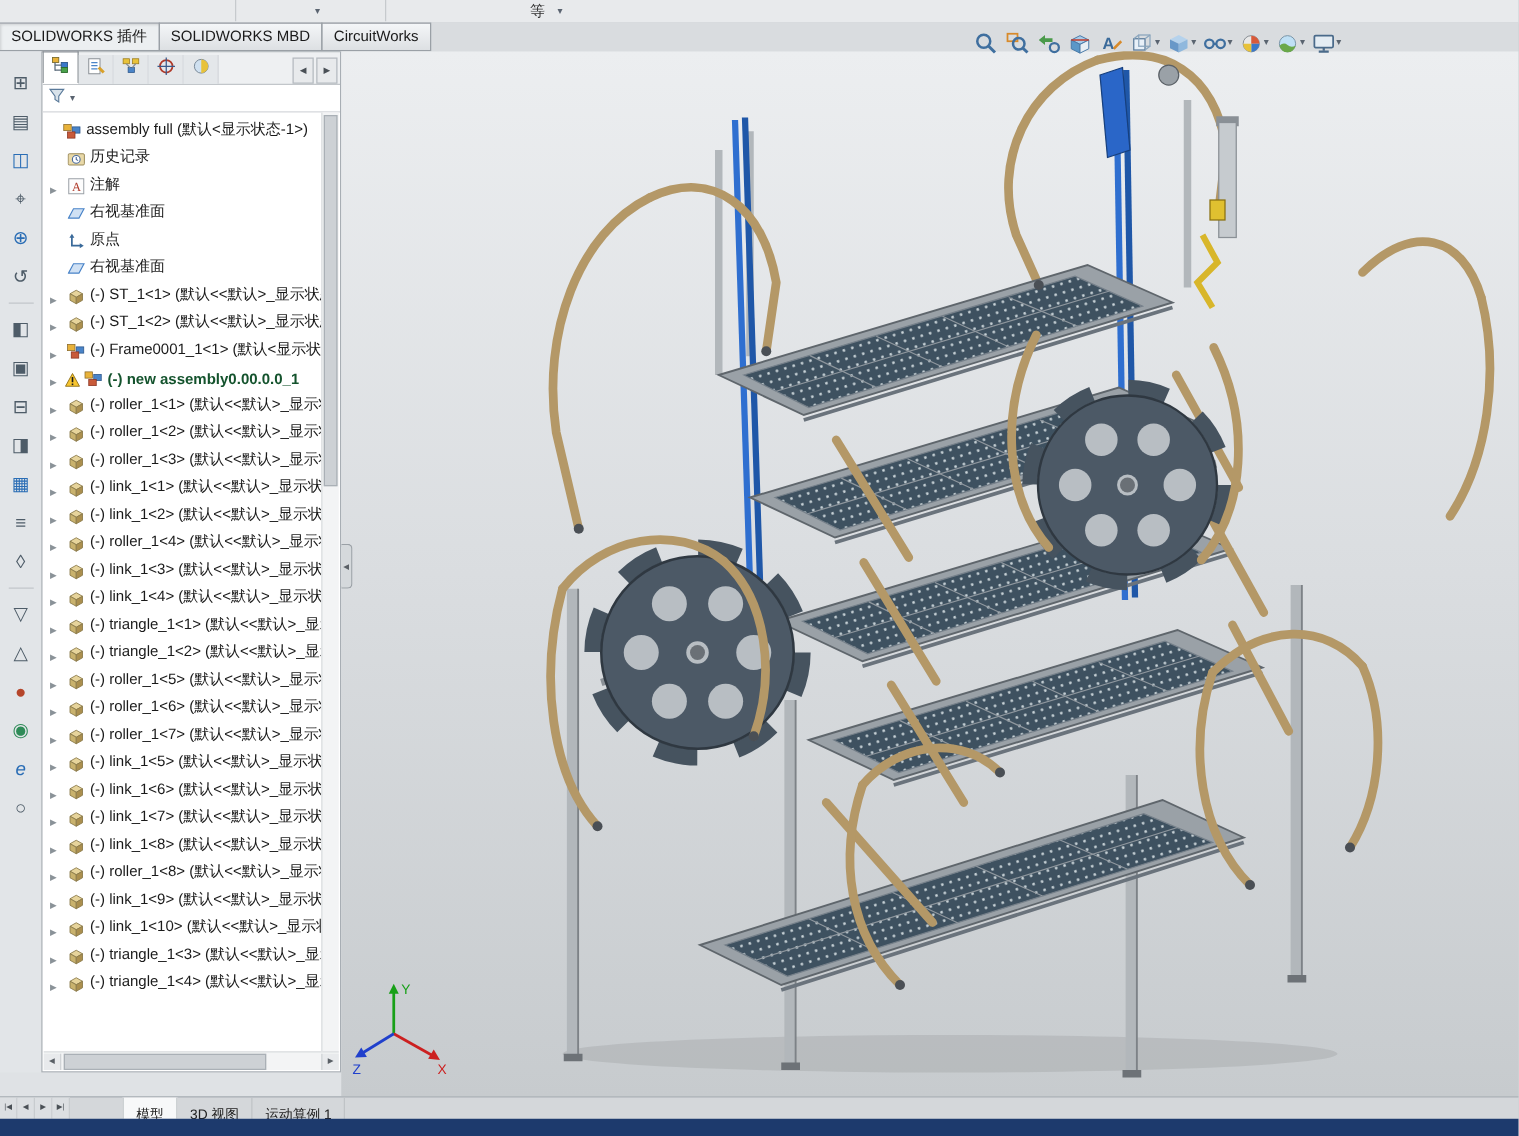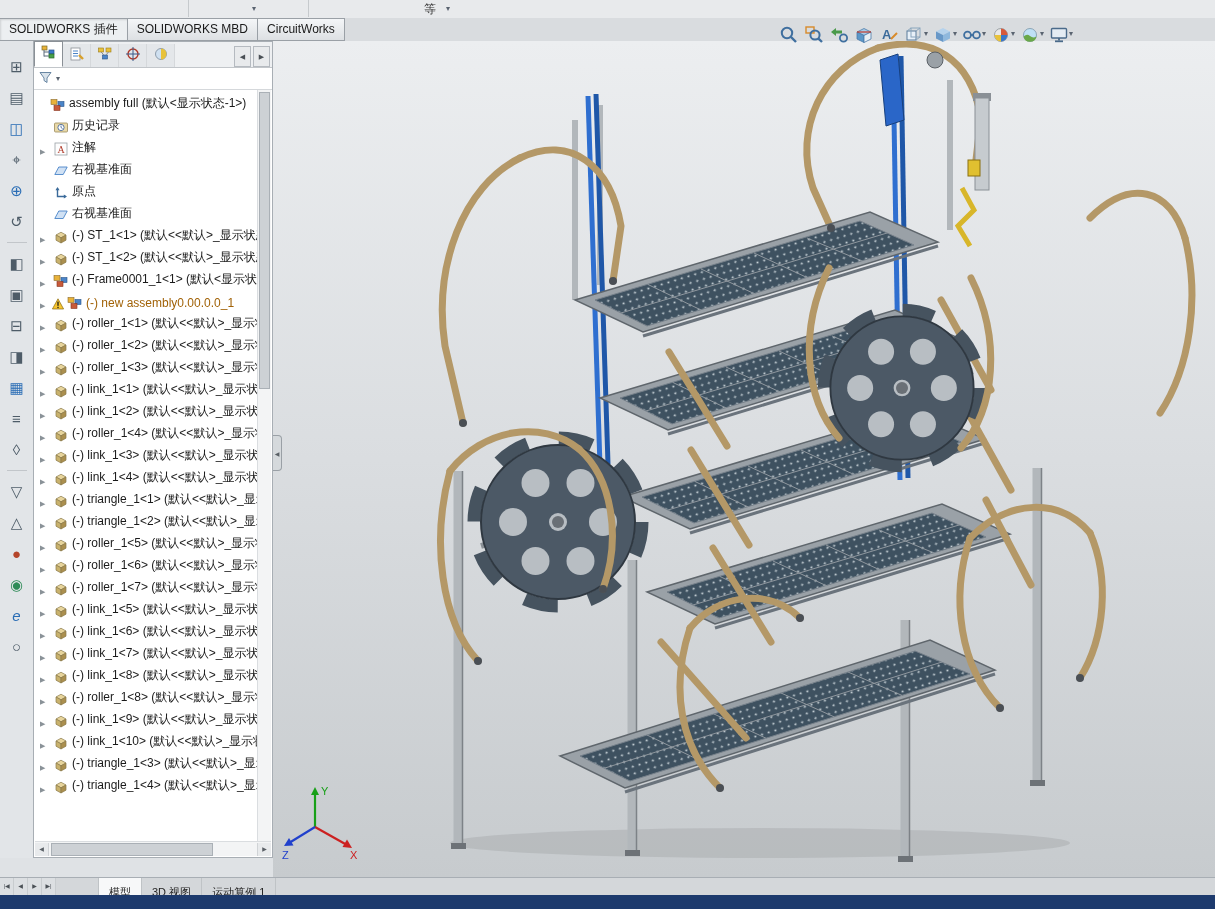--- a/index.html
+++ b/index.html
@@ -27,21 +27,21 @@
   .ptabnav{margin-left:auto;display:flex;}
   .pnavbtn{width:15px;height:19px;font-size:7px;line-height:19px;text-align:center;color:#4a5056;border:1px solid #b5bac0;background:#e8eaec;margin-right:2px;}
   .filterrow{height:21px;border-bottom:1px solid #d5d8db;display:flex;align-items:center;padding-left:4px;gap:3px;}
   .tree{position:absolute;left:1px;right:15px;top:48px;bottom:16px;overflow:hidden;}
   .trow{height:22px;display:flex;align-items:flex-end;white-space:nowrap;}
   .trow.root{padding-left:14px;}
   .tarr{width:12px;padding-left:5px;font-size:7px;color:#8a9298;flex:none;}
   .ticon{width:17px;flex:none;display:flex;align-items:center;justify-content:center;margin-right:3px;}
   .wic{width:13px;flex:none;display:flex;align-items:center;margin-right:1px;}
   .tlabel{font-size:12px;overflow:hidden;}
-  .tlabel.warn{color:#a16207;}
+  .tlabel.warn{color:#14532d;font-weight:bold;}
   .vscroll{position:absolute;right:1px;top:48px;bottom:16px;width:13px;background:#f3f4f5;border-left:1px solid #dadde0;}
   .vthumb{position:absolute;left:1px;right:1px;top:2px;height:295px;background:#cdd1d5;border:1px solid #aab0b6;}
   .hscroll{position:absolute;left:1px;right:1px;bottom:1px;height:14px;background:#f3f4f5;border-top:1px solid #dadde0;display:flex;align-items:center;}
   .hbtn{width:13px;height:13px;font-size:6px;line-height:13px;text-align:center;color:#5a6066;background:#e8eaec;border-right:1px solid #d0d3d6;flex:none;}
   .hbtn.right{margin-left:auto;border-left:1px solid #d0d3d6;border-right:none;}
   .hthumb{width:160px;height:11px;margin-left:2px;background:#cdd1d5;border:1px solid #aab0b6;flex:none;}
   
   .viewport{position:absolute;left:273px;top:41px;width:942px;height:836px;background:linear-gradient(#eceef0 0%,#dadde0 50%,#c7cbce 100%);}
   .model{position:absolute;left:0;top:0;}
   .handle{position:absolute;left:0;top:394px;width:8px;height:34px;background:#d5d9dc;border:1px solid #9aa0a6;border-left:none;border-radius:0 4px 4px 0;font-size:6px;color:#5a6066;display:flex;align-items:center;justify-content:center;}

